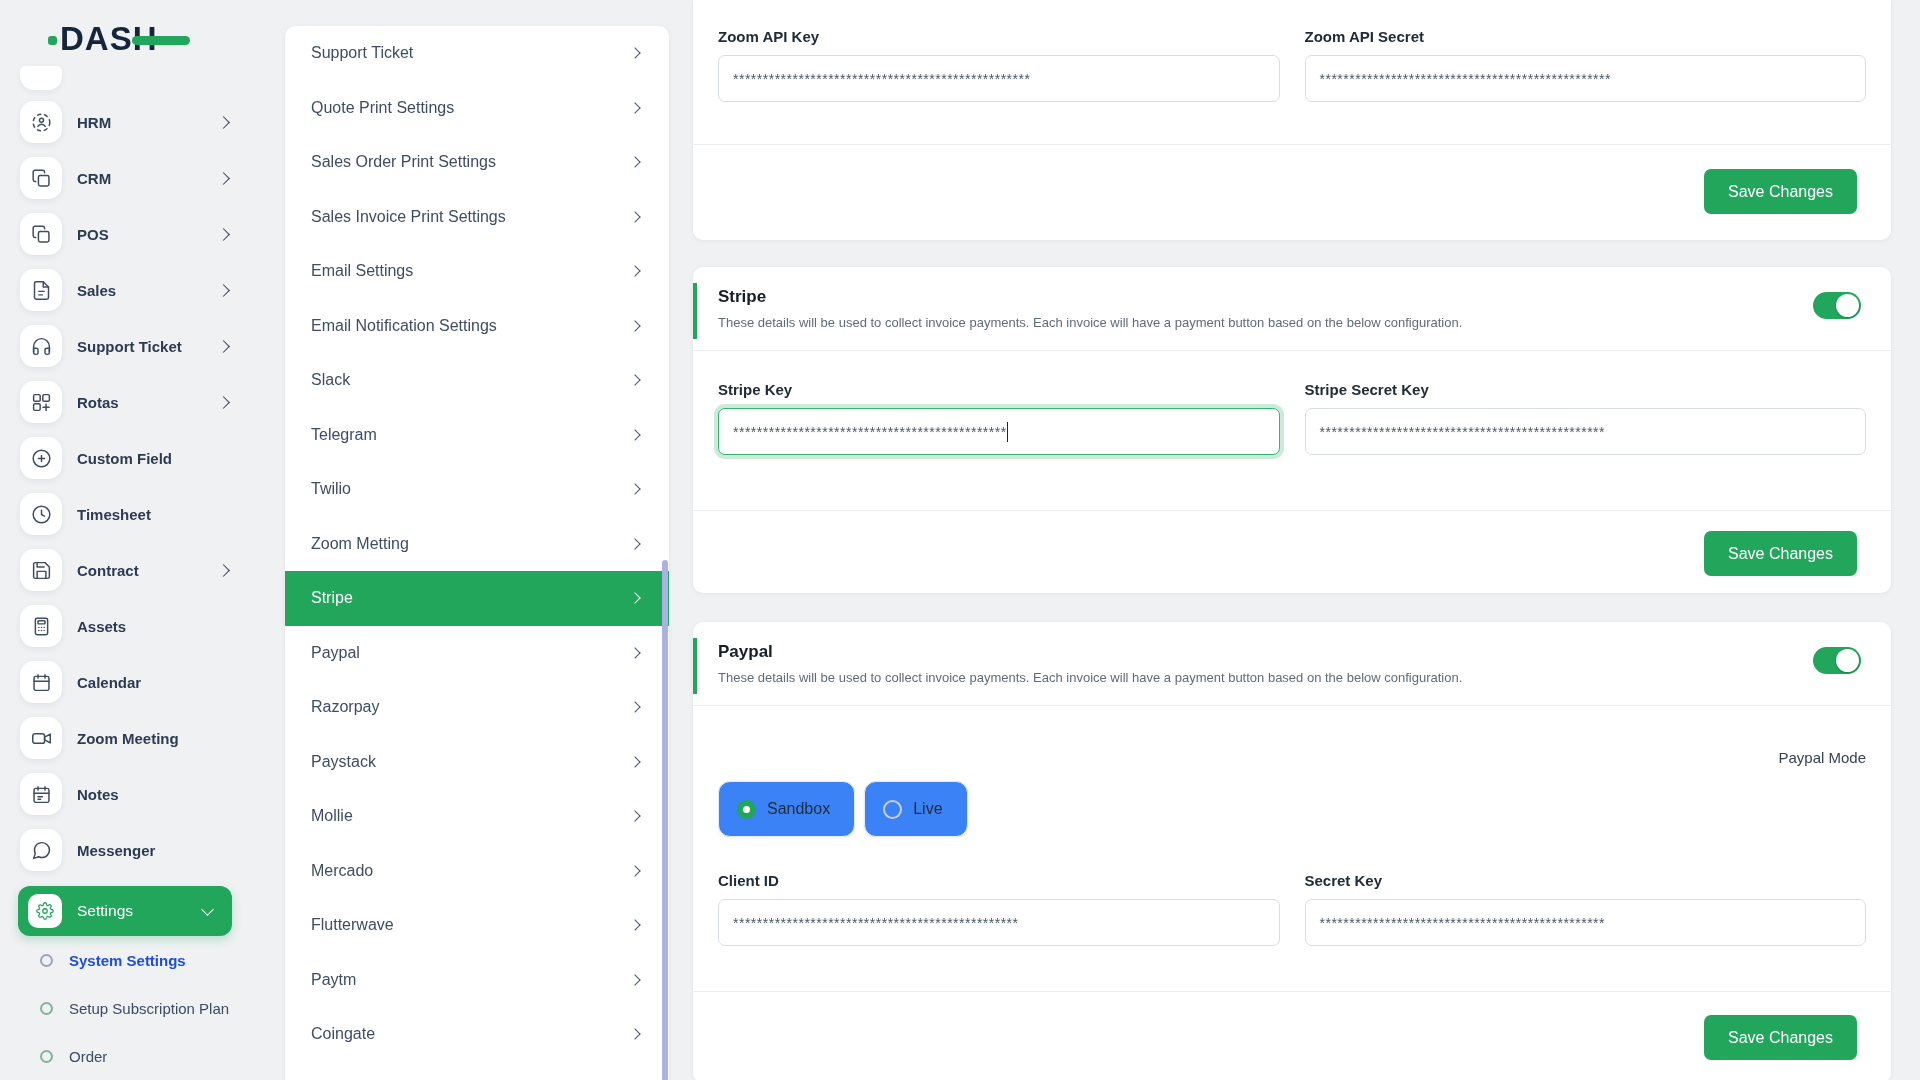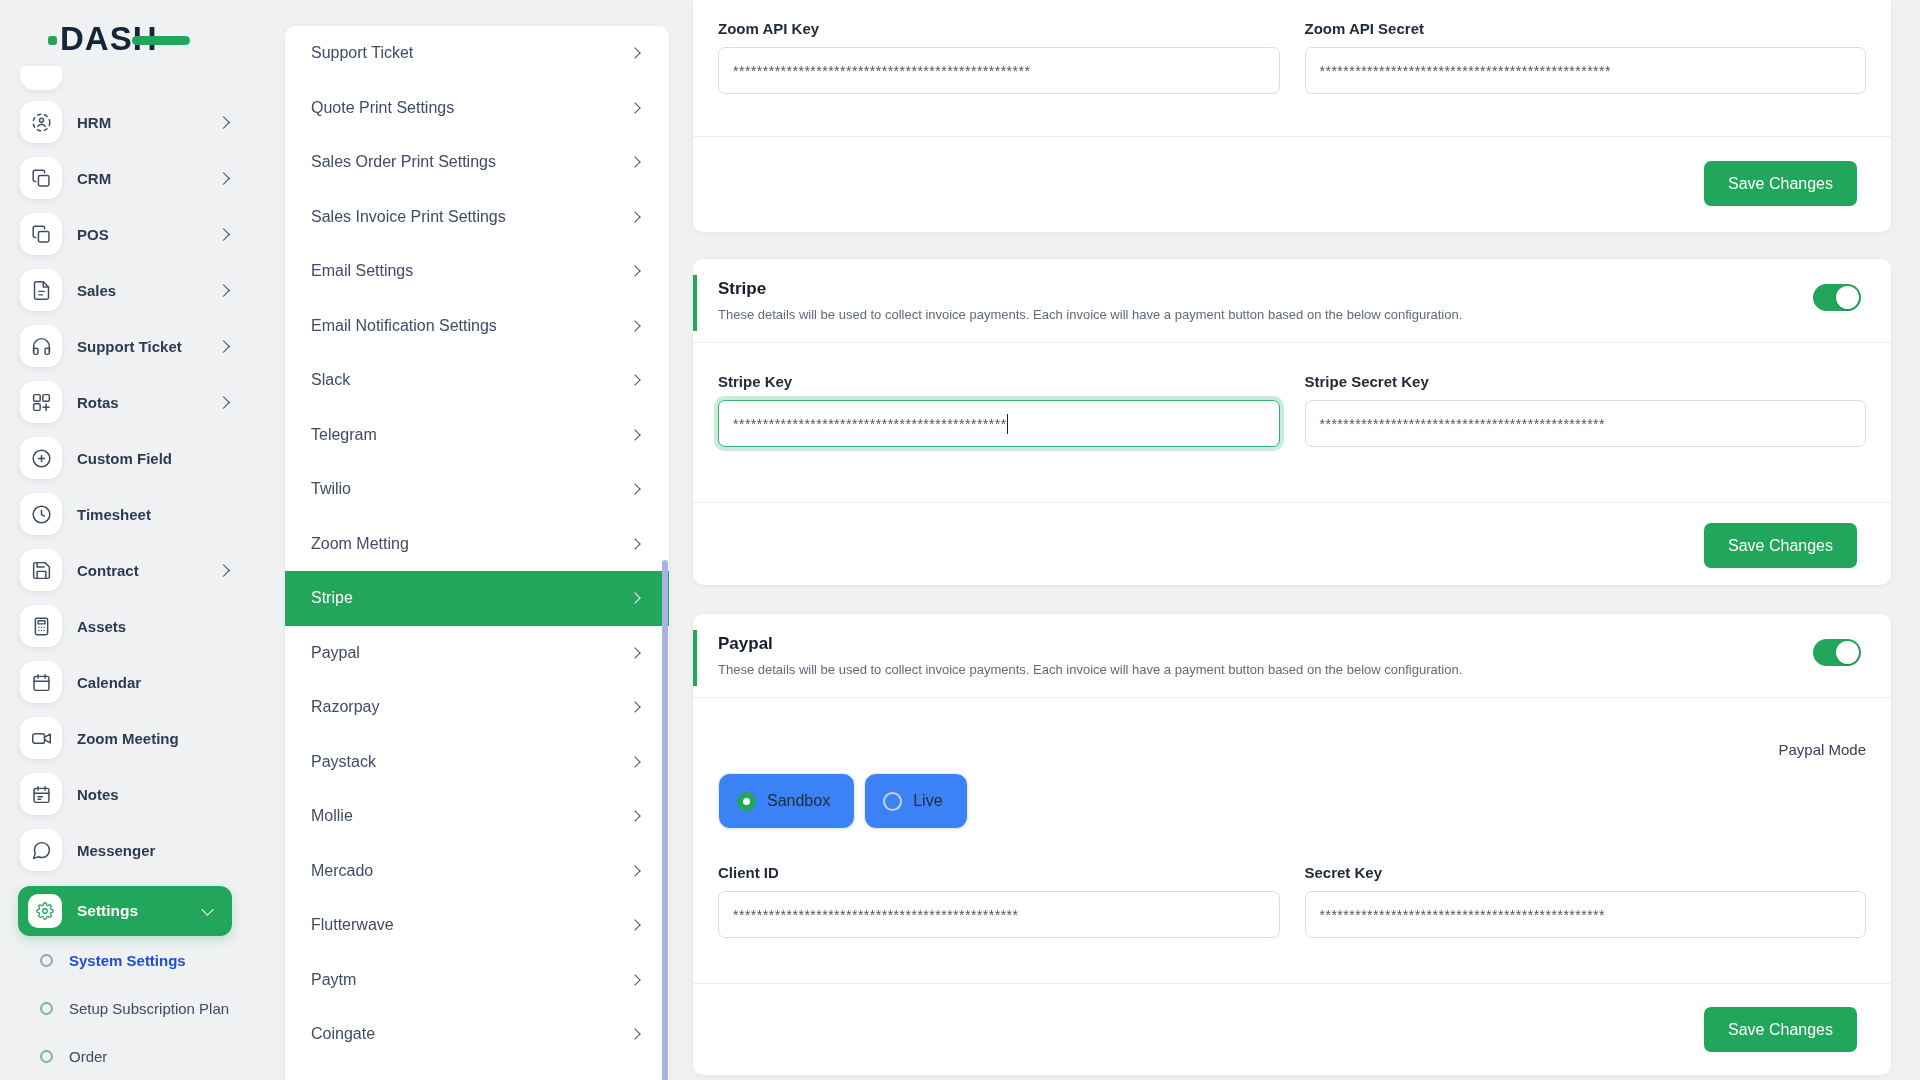--- a/index.html
+++ b/index.html
@@ -24,21 +24,21 @@
   .nav-label{margin-left:15px;font-size:15px;font-weight:600;color:#2d3b52;flex:1;}
   .chev{width:8px;height:8px;border-top:1.8px solid currentColor;border-right:1.8px solid currentColor;
       transform:rotate(45deg);color:#33415a;flex:none;}
   .chev.down{transform:rotate(135deg);margin-top:-3px;}
 
   .settings-btn{margin:8px 18px 0 18px;height:50px;background:#21a65c;border-radius:12px;
       display:flex;align-items:center;padding:0 20px 0 10px;cursor:pointer;box-shadow:0 4px 10px rgba(33,166,92,.25);}
   .settings-chip{width:34px;height:34px;background:#fff;border-radius:10px;display:flex;
       align-items:center;justify-content:center;color:#21a65c;}
   .settings-chip svg{width:18px;height:18px;}
-  .settings-label{color:#fff;font-weight:700;font-size:15.5px;margin-left:15px;flex:1;}
+  .settings-label{color:#fff;font-weight:400;font-size:15.5px;margin-left:15px;flex:1;}
   .settings-btn .chev{color:#fff;}
 
   .sub-item{height:48px;display:flex;align-items:center;padding-left:40px;cursor:pointer;}
   .ring{width:9px;height:9px;border:2px solid #9aa6b3;border-radius:50%;flex:none;}
   .ring.tint{border-color:#7fb598;}
   .sub-label{margin-left:16px;font-size:15px;color:#3d4b63;}
   .sub-item.active .sub-label{color:#1d4ed8;font-weight:700;}
 
   
   .settings-panel{position:absolute;left:285px;top:26px;width:384px;height:1100px;background:#fff;
@@ -47,21 +47,21 @@
       color:#3e4c66;cursor:pointer;}
   .sn-item .chev{margin-left:auto;color:#46536e;width:7px;height:7px;}
   .sn-item.active{background:#21a65c;color:#fff;}
   .sn-item.active .chev{color:#fff;}
   .sn-label{white-space:nowrap;}
   .sn-scrollbar{position:absolute;right:1px;top:534px;width:6px;height:560px;background:#a9b2e2;border-radius:3px;}
 
   
   .main{position:absolute;left:693px;top:0;width:1198px;}
   .card{background:#fff;border-radius:10px;box-shadow:0 1px 5px rgba(15,23,42,.06);}
-  .card-zoom{border-radius:0 0 10px 10px;padding-top:20px;}
+  .card-zoom{border-radius:0 0 10px 10px;padding-top:28px;}
   .fields-row{display:grid;grid-template-columns:1fr 1fr;gap:25px;padding:0 25px;}
   .field-label{font-size:15px;font-weight:600;color:#212c3b;margin-bottom:10px;}
   .field-input{height:45px;border:1px solid #d8dde4;border-radius:7px;display:flex;align-items:center;
       padding:0 14px;font-size:14px;letter-spacing:.5px;color:#4b5768;background:#fff;overflow:hidden;white-space:nowrap;}
   .field-input.focused{border-color:#35b26d;box-shadow:0 0 0 4px rgba(44,177,102,.25);}
   .caret{width:1.5px;height:20px;background:#1b2430;flex:none;}
   .divider{border-top:1px solid #ebeef1;}
   .card-zoom .divider{margin-top:42px;}
   .card-footer{display:flex;justify-content:flex-end;padding:24px 34px 26px;}
   .save-btn{background:#21a65c;color:#fff;font-size:16px;border:none;border-radius:7px;

